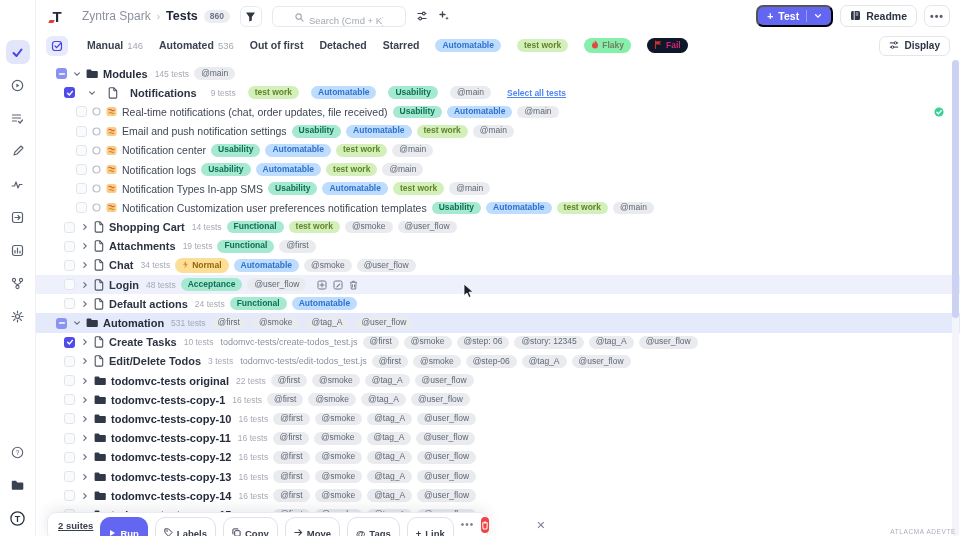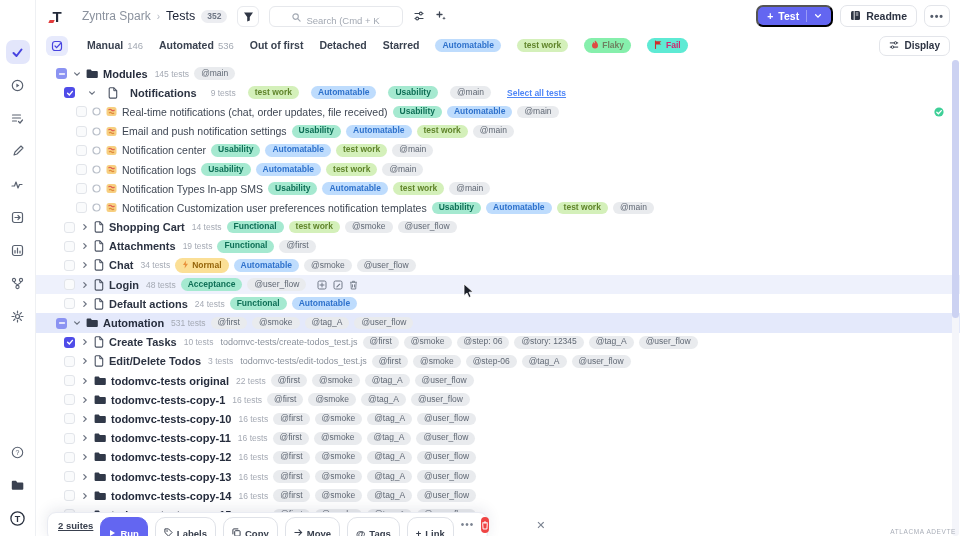--- a/index.html
+++ b/index.html
@@ -17,21 +17,21 @@
 
   
   .main { flex:1; display:flex; flex-direction:column; min-width:0; }
 
   .topbar { height:32px; display:flex; align-items:center; padding:0 10px 0 0; gap:10px; background:#fff; }
   .logo { width:30px; text-align:center; font-weight:bold; font-size:15px; color:#232a3a; position:relative; margin-left:6px; }
   .logo i { position:absolute; left:7px; bottom:2px; width:5px; height:3px; background:#e23b3b; transform:skewX(-25deg); }
   .crumb { display:flex; align-items:center; gap:6px; font-size:12px; }
   .crumb .proj { color:#8b929e; }
   .crumb .sep { color:#b3b8c2; font-size:10px; }
-  .crumb .page { color:#20273a; font-weight:normal; font-size:12.5px; }
+  .crumb .page { color:#20273a; font-weight:bold; font-size:12.5px; }
   .badge { background:#ecedf1; color:#6e7685; border-radius:8px; font-size:8.5px; padding:1.5px 6px; font-weight:bold; }
   .icon-btn { height:21px; min-width:22px; display:inline-flex; align-items:center; justify-content:center; border:1px solid #e8eaee; border-radius:6px; background:#fff; color:#303745; }
   .search { display:flex; align-items:flex-end; gap:5px; border:1px solid #e6e8ec; border-radius:6px; height:21px; width:134px; padding:0 22px; color:#a3a9b3; }
   .search input { border:0; outline:0; width:100%; font-size:9.5px; color:#5a6270; font-family:"Liberation Sans",sans-serif; background:transparent; }
   .search input::placeholder { color:#a3a9b3; }
   .ghost-ic { color:#3c4452; display:inline-flex; align-items:center; }
   .top-right { margin-left:auto; display:flex; align-items:center; gap:7px; }
   .btn-test { display:inline-flex; align-items:center; gap:5px; background:#6366f1; color:#fff; border-radius:7px; height:22px; padding:0 9px; font-size:10.5px; font-weight:bold; }
   .btn-test .div { width:1px; height:12px; background:rgba(255,255,255,.35); margin:0 2px; }
   .btn-white { display:inline-flex; align-items:center; gap:5px; background:#fff; border:1px solid #e3e5ea; color:#2c3342; border-radius:7px; height:22px; padding:0 9px; font-size:10.5px; font-weight:bold; }
@@ -45,21 +45,21 @@
   #filter-items { display:flex; align-items:center; gap:16px; }
   .fb-right { margin-left:auto; }
 
   
   .chip { display:inline-flex; align-items:center; gap:3px; padding:1.5px 7px; border-radius:9px; font-size:8.5px; line-height:1.15; white-space:nowrap; font-weight:bold; }
   .chip-teal  { background:#a5e9d0; color:#0e6f56; }
   .chip-blue  { background:#bedcfd; color:#2f72cc; }
   .chip-green { background:#d4f0ba; color:#61852c; }
   .chip-gray  { background:#e9ebee; color:#606874; font-weight:normal; }
   .chip-yellow{ background:#fbdf96; color:#95640a; }
-  .chip-pink  { background:#5eead4; color:#d12771; }
+  .chip-pink  { background:#0f172a; color:#d12771; }
   .chip-flaky { background:#86efac; color:#6e8060; }
   .chip svg { flex-shrink:0; }
 
   
   .tree { flex:1; padding-top:5px; overflow:hidden; position:relative; }
   .row { display:flex; align-items:center; gap:5px; height:19.2px; padding-right:16px; }
   .row.hl-light { background:#eef1fc; }
   .row.hl-strong { background:#e4e9fb; }
   .cb { width:11px; height:11px; border-radius:3px; display:inline-flex; align-items:center; justify-content:center; flex-shrink:0; }
   .cb-checked { background:#4f4ce8; }
@@ -173,21 +173,21 @@
   </aside>
 
   <div class="main">
 
     <header class="topbar">
       <div class="logo"><span>T</span><i></i></div>
       <div class="crumb">
         <span class="proj">Zyntra Spark</span>
         <span class="sep">›</span>
         <span class="page">Tests</span>
-        <span class="badge">352</span>
+        <span class="badge">860</span>
       </div>
       <span class="icon-btn">
         <svg width="11" height="11" viewBox="0 0 11 11">
             <path d="M1 1.5 h9 L6.8 6 v3.6 l-2.6 1 V6 Z" fill="#2f3644"></path>
           </svg>
       </span>
       <div class="search">
         <span><svg width="9" height="9" viewBox="0 0 10 10">
               <circle cx="4" cy="4" r="3" fill="none" stroke="#a3a9b3" stroke-width="1.3"></circle>
               <path d="M6.3 6.3 L9 9" stroke="#a3a9b3" stroke-width="1.3" stroke-linecap="round"></path>

